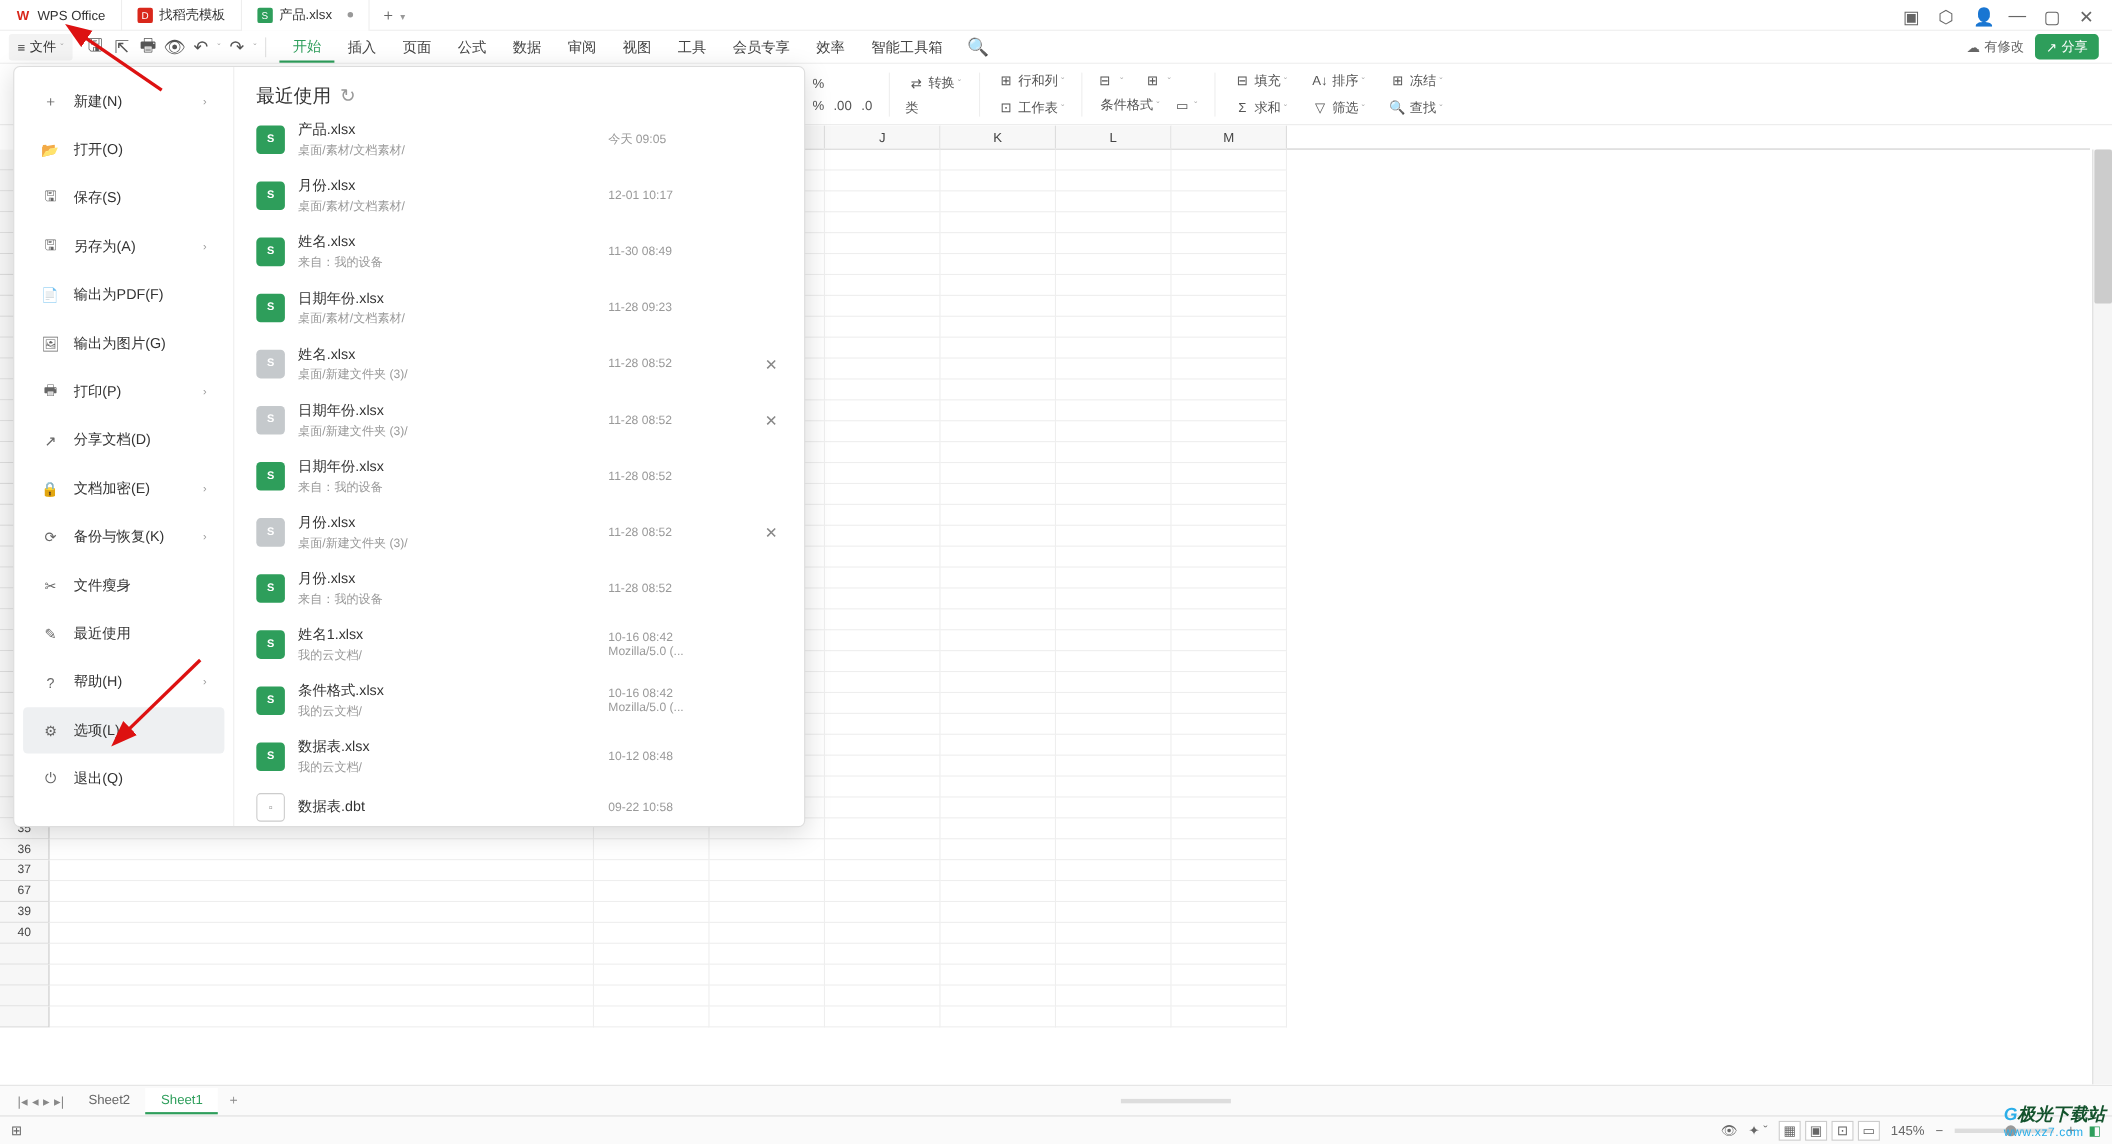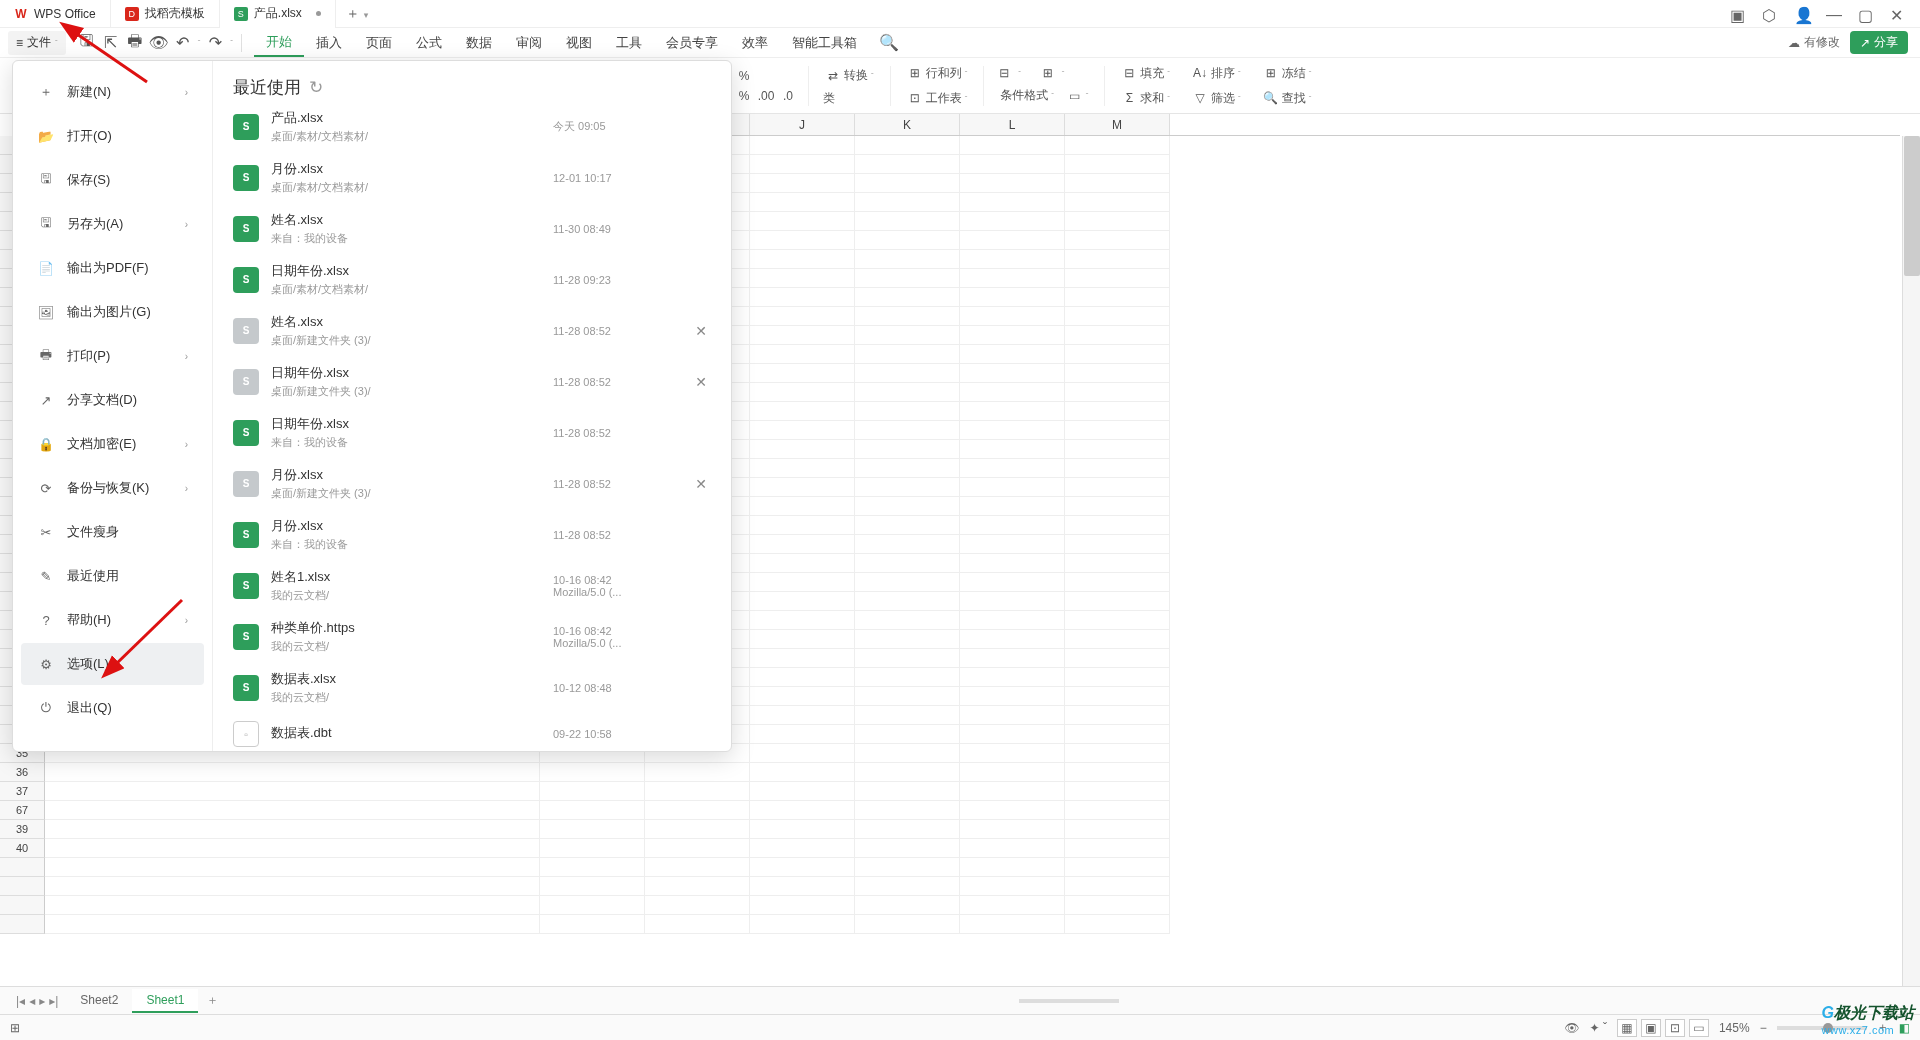--- a/index.html
+++ b/index.html
@@ -924,21 +924,21 @@
           </div>
     <div style="width:120px">
             <div class="recent-time">10-16 08:42</div>
             <div class="recent-time2">Mozilla/5.0 (...</div>
           </div>
     <div style="width:26px"></div>
         </div>
         <div class="recent-item">
           <div class="recent-icon cloud">S</div>
     <div class="recent-info">
-            <div class="recent-name">种类单价.https</div>
+            <div class="recent-name">条件格式.xlsx</div>
             <div class="recent-path">我的云文档/</div>
           </div>
     <div style="width:120px">
             <div class="recent-time">10-16 08:42</div>
             <div class="recent-time2">Mozilla/5.0 (...</div>
           </div>
     <div style="width:26px"></div>
         </div>
         <div class="recent-item">
           <div class="recent-icon cloud">S</div>

